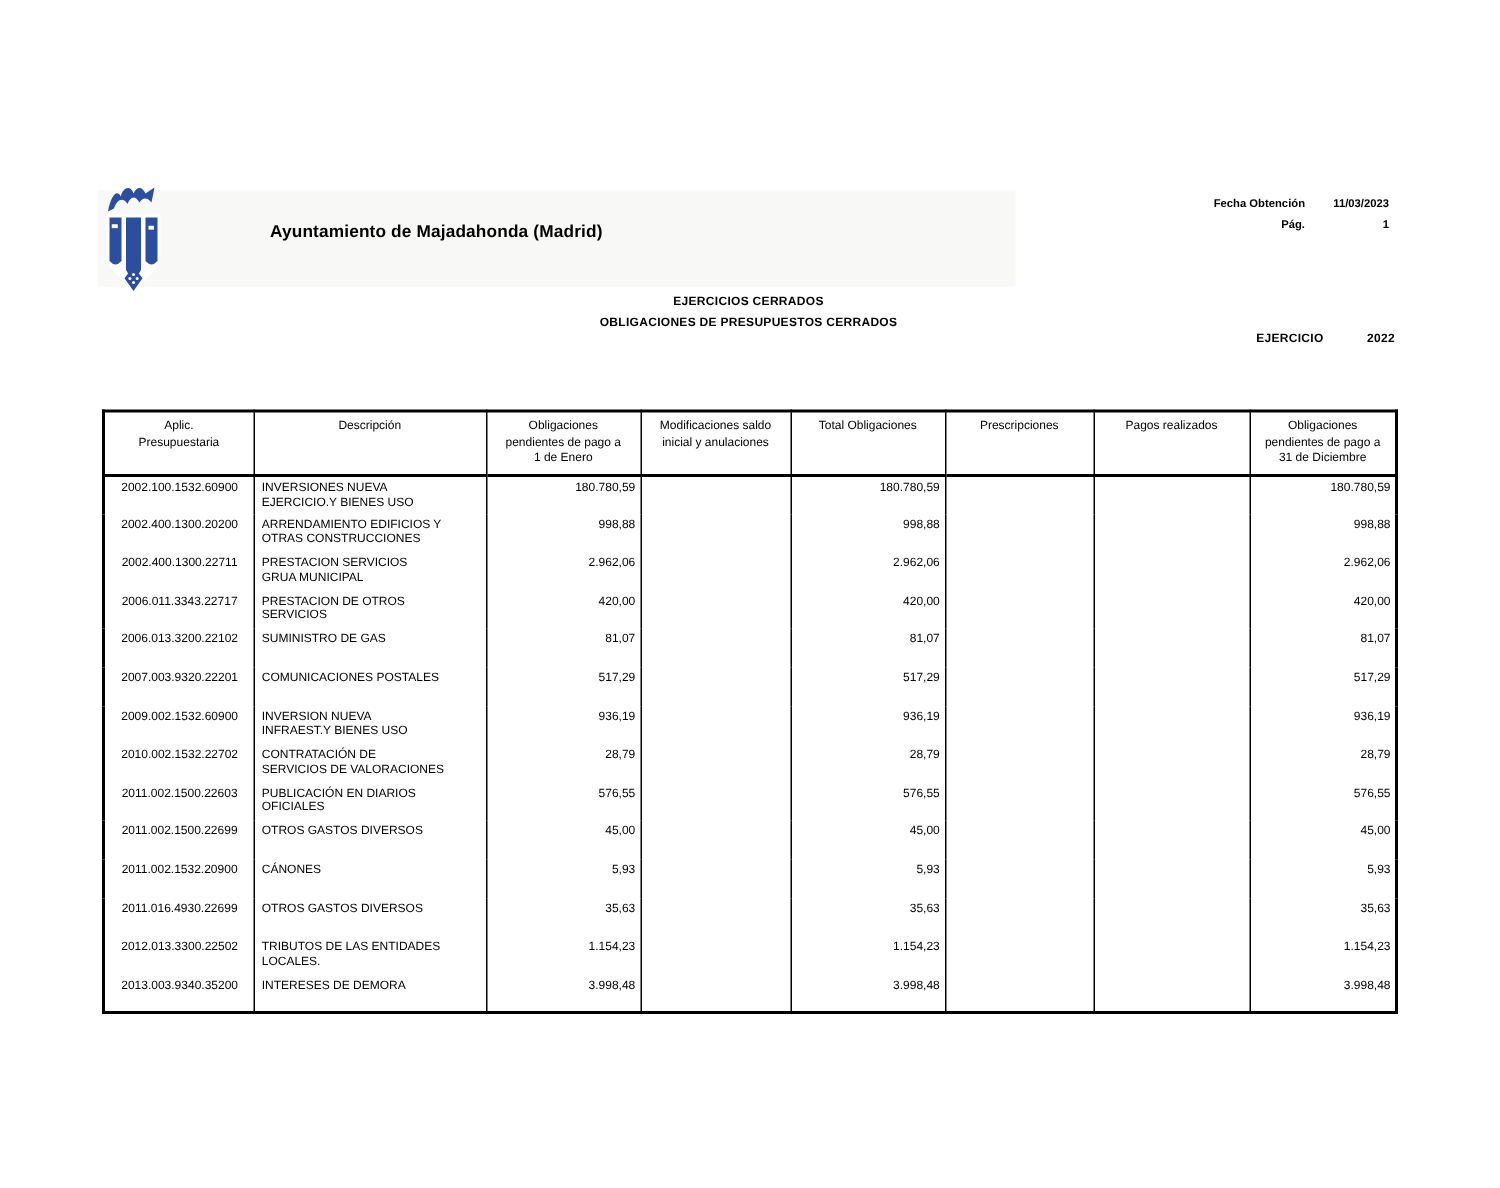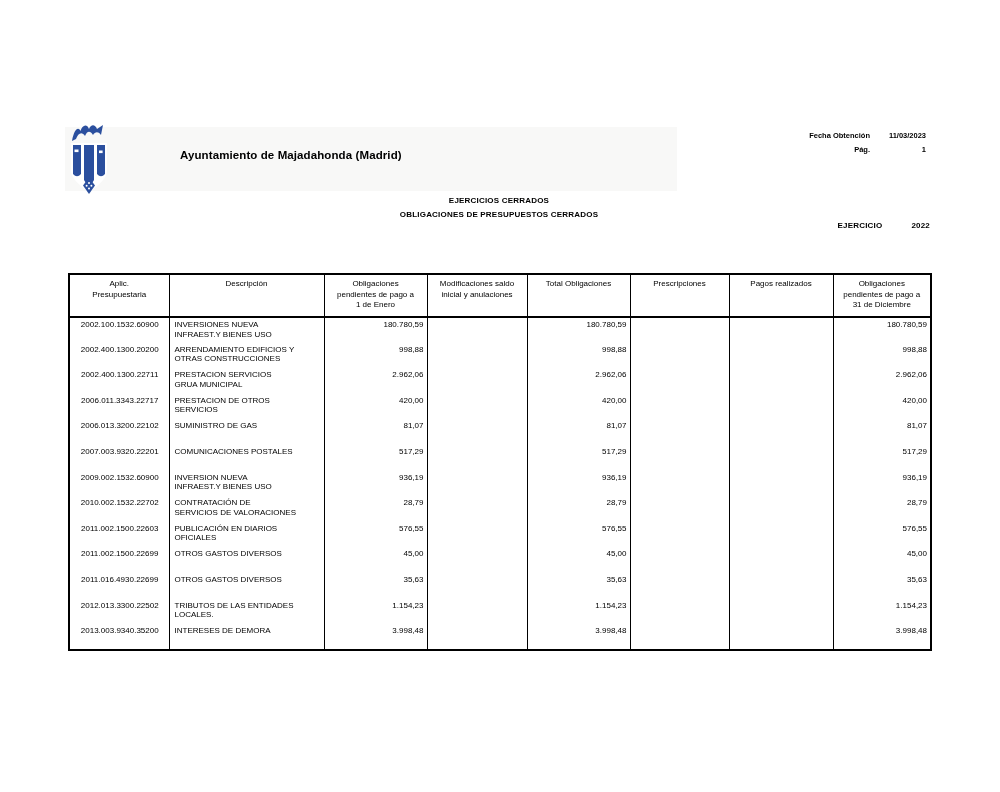--- a/index.html
+++ b/index.html
@@ -114,21 +114,21 @@
         <th>Obligaciones
 pendientes de pago a
 31 de Diciembre</th>
       </tr>
     </thead>
     <tbody>
 
     <tr>
         <td class="code">2002.100.1532.60900</td>
         <td class="desc">INVERSIONES NUEVA
-INFRAEST.Y BIENES USO</td>
+EJERCICIO.Y BIENES USO</td>
         <td class="num">180.780,59</td>
         <td class="num"></td>
         <td class="num">180.780,59</td>
         <td class="num"></td>
         <td class="num"></td>
         <td class="num">180.780,59</td>
       </tr>
         <tr>
         <td class="code">2002.400.1300.20200</td>
         <td class="desc">ARRENDAMIENTO EDIFICIOS Y
@@ -219,20 +219,30 @@
         <td class="code">2011.002.1500.22699</td>
         <td class="desc">OTROS GASTOS DIVERSOS</td>
         <td class="num">45,00</td>
         <td class="num"></td>
         <td class="num">45,00</td>
         <td class="num"></td>
         <td class="num"></td>
         <td class="num">45,00</td>
       </tr>
         <tr>
+        <td class="code">2011.002.1532.20900</td>
+        <td class="desc">CÁNONES</td>
+        <td class="num">5,93</td>
+        <td class="num"></td>
+        <td class="num">5,93</td>
+        <td class="num"></td>
+        <td class="num"></td>
+        <td class="num">5,93</td>
+      </tr>
+        <tr>
         <td class="code">2011.016.4930.22699</td>
         <td class="desc">OTROS GASTOS DIVERSOS</td>
         <td class="num">35,63</td>
         <td class="num"></td>
         <td class="num">35,63</td>
         <td class="num"></td>
         <td class="num"></td>
         <td class="num">35,63</td>
       </tr>
         <tr>

